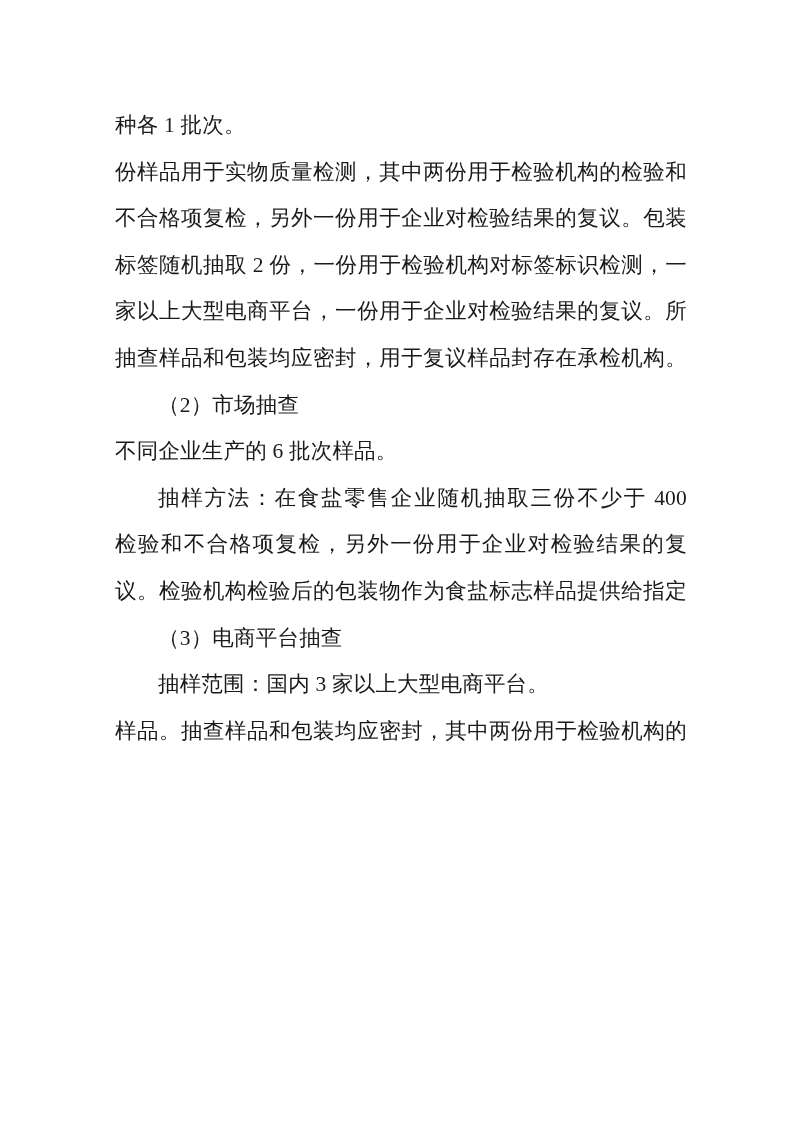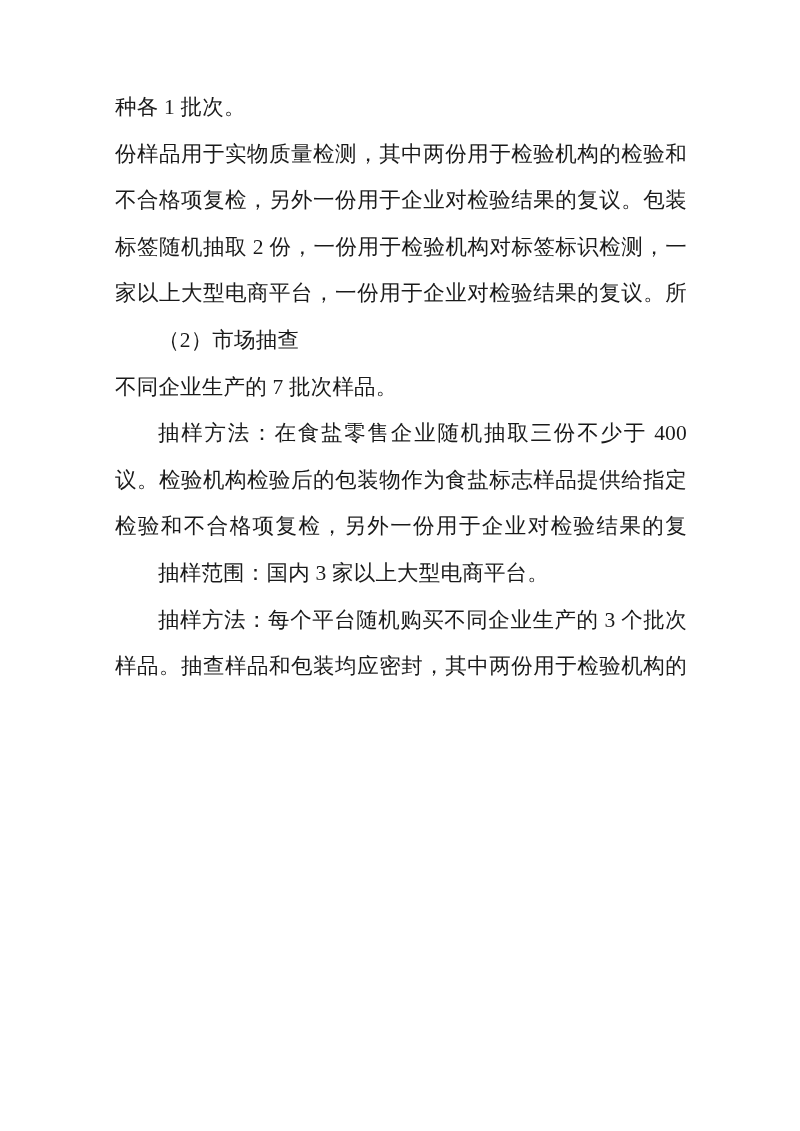--- a/index.html
+++ b/index.html
@@ -10,21 +10,21 @@
   .page {
     position: relative;
     width: 800px;
     height: 1131px;
     background: #ffffff;
     overflow: hidden;
   }
   .textblock {
     position: absolute;
     left: 115px;
-    top: 84px;
+    top: 102px;
     width: 572px;
     font-family: "Liberation Serif", "DejaVu Serif", serif;
     font-size: 21.5px;
     line-height: 46.6px;
     color: #1a1a1a;
     letter-spacing: 0.2px;
   }
   .line {
     height: 46.6px;
     overflow: hidden;
@@ -41,22 +41,23 @@
 </head>
 <body>
 
 <div class="page">
   <div class="textblock">
     <div class="line">种各 1 批次。</div>
     <div class="line jfull">份样品用于实物质量检测，其中两份用于检验机构的检验和</div>
     <div class="line jfull">不合格项复检，另外一份用于企业对检验结果的复议。包装</div>
     <div class="line jfull">标签随机抽取 2 份，一份用于检验机构对标签标识检测，一</div>
     <div class="line jfull">家以上大型电商平台，一份用于企业对检验结果的复议。所</div>
+    <div class="line jfull">抽查样品和包装均应密封，用于复议样品封存在承检机构。</div>
     <div class="line ind">（2）市场抽查</div>
-    <div class="line">不同企业生产的 7 批次样品。</div>
+    <div class="line">不同企业生产的 6 批次样品。</div>
     <div class="line ind jfull">抽样方法：在食盐零售企业随机抽取三份不少于 400</div>
+    <div class="line jfull">检验和不合格项复检，另外一份用于企业对检验结果的复</div>
     <div class="line jfull">议。检验机构检验后的包装物作为食盐标志样品提供给指定</div>
-    <div class="line jfull">检验和不合格项复检，另外一份用于企业对检验结果的复</div>
+    <div class="line ind">（3）电商平台抽查</div>
     <div class="line ind">抽样范围：国内 3 家以上大型电商平台。</div>
-    <div class="line ind jfull">抽样方法：每个平台随机购买不同企业生产的 3 个批次</div>
     <div class="line jfull">样品。抽查样品和包装均应密封，其中两份用于检验机构的</div>
   </div>
 </div>
 
 </body></html>

